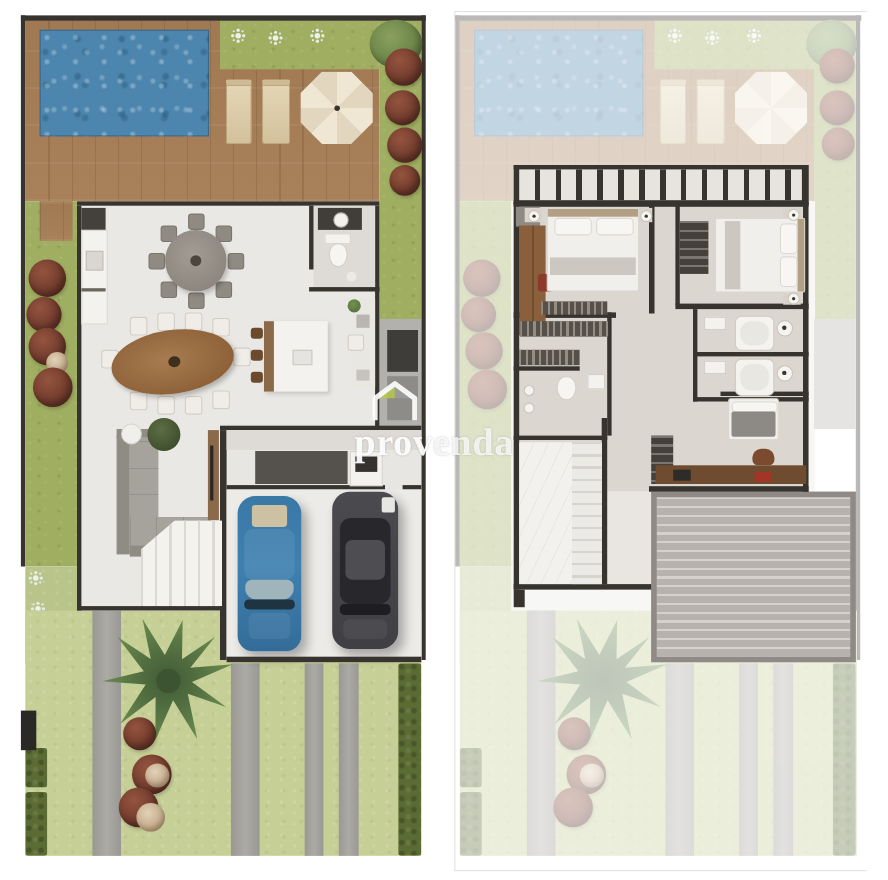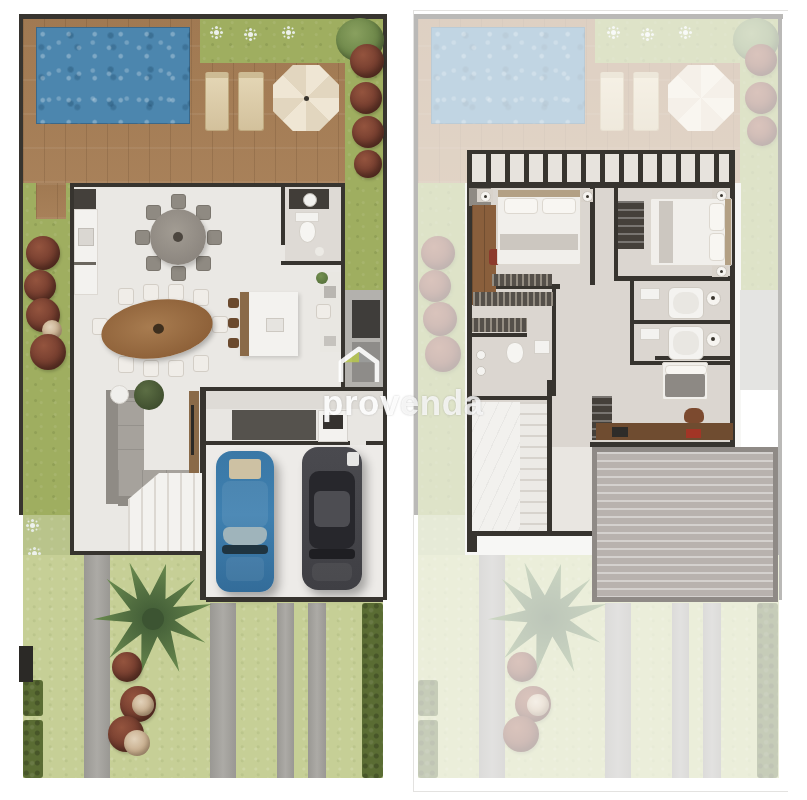--- a/index.html
+++ b/index.html
@@ -1,16 +1,16 @@
 <!DOCTYPE html>
 <html><head>
 <meta charset="utf-8">
 <style>
   html,body{margin:0;padding:0;background:#fff}
-  .stage{position:relative;width:788px;height:800px;background:#fff;font-family:Liberation Sans, sans-serif;overflow:hidden}
+  .stage{position:relative;width:788px;height:800px;background:#fff;font-family:Liberation Serif, serif;overflow:hidden}
   .abs{position:absolute}
   .grp{left:0;top:0;width:807px;height:800px}
   .wall{background:#37342f}
   .deck{background-color:#a8815a;background-image:repeating-linear-gradient(90deg,rgba(60,35,15,.14) 0 1px,transparent 1px 21px),repeating-linear-gradient(0deg,rgba(255,255,255,.06) 0 2px,transparent 2px 34px),linear-gradient(180deg,rgba(125,85,45,.18),rgba(170,125,80,.05))}
   .pool{background-color:#4c86ae;background-image:radial-gradient(circle at 22% 28%,rgba(255,255,255,.28) 1.5px,transparent 3px),radial-gradient(circle at 64% 52%,rgba(255,255,255,.22) 1.5px,transparent 3px),radial-gradient(circle at 40% 76%,rgba(255,255,255,.25) 1.5px,transparent 3px),radial-gradient(circle at 84% 22%,rgba(20,60,90,.3) 2px,transparent 4px),radial-gradient(circle at 12% 64%,rgba(20,60,90,.25) 2px,transparent 4px);background-size:26px 22px,34px 28px,30px 26px,40px 34px,36px 30px;border:1px solid rgba(30,50,70,.35)}
   .grass{background-color:#9fae60;background-image:radial-gradient(circle at 30% 30%,rgba(255,255,255,.08) 1px,transparent 2px),radial-gradient(circle at 70% 60%,rgba(40,60,20,.12) 1px,transparent 2px);background-size:14px 12px,18px 16px}
   .lawn{background-color:#c6cf96;background-image:radial-gradient(circle at 40% 40%,rgba(255,255,255,.14) 1px,transparent 2px),radial-gradient(circle at 70% 70%,rgba(90,110,50,.1) 1px,transparent 2px);background-size:12px 10px,16px 14px}
   .lawn2{background-color:#b9c48b;background-image:radial-gradient(circle at 40% 40%,rgba(255,255,255,.12) 1px,transparent 2px);background-size:12px 10px}
   .hedge{background-color:#5a6c33;background-image:radial-gradient(circle at 30% 30%,rgba(0,0,0,.2) 2px,transparent 3px),radial-gradient(circle at 70% 60%,rgba(255,255,255,.09) 1.5px,transparent 3px);background-size:11px 10px,13px 12px;border-radius:3px}
   .shrub{border-radius:50%;background:radial-gradient(circle at 38% 32%,#94543e 0%,#7a4131 45%,#5e2f23 100%);box-shadow:inset -3px -4px 6px rgba(0,0,0,.3),1px 2px 3px rgba(0,0,0,.18)}

